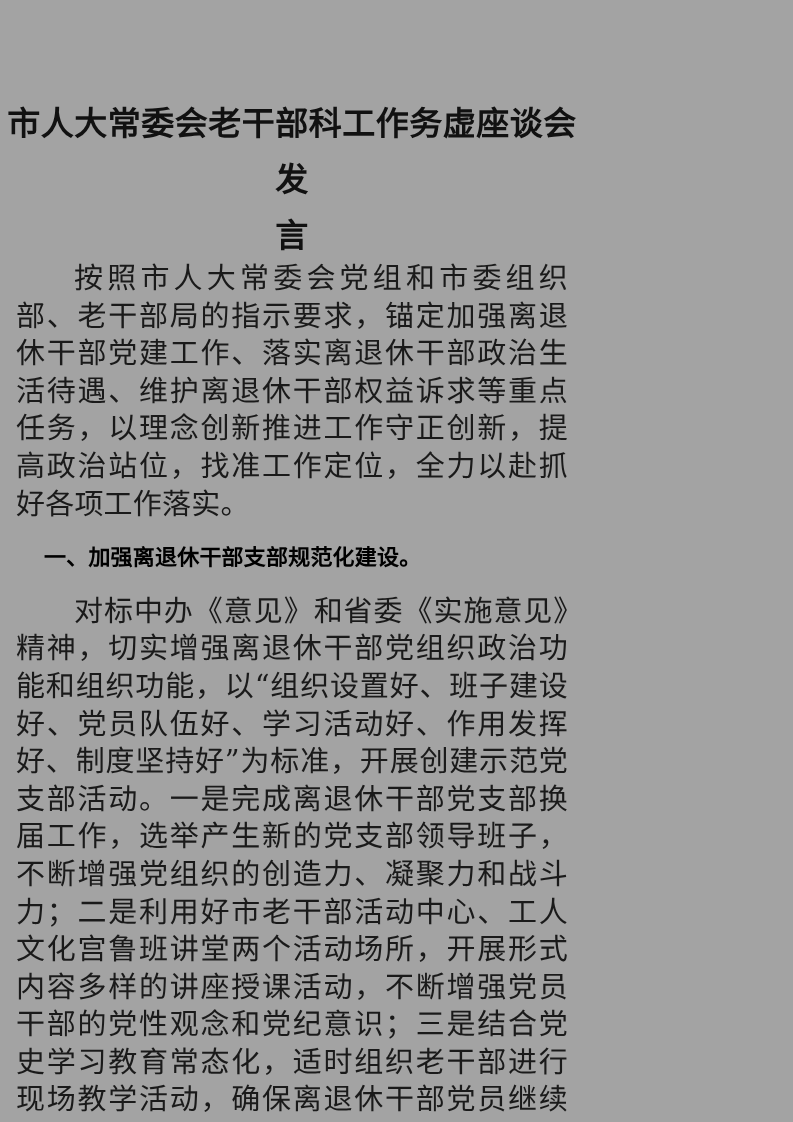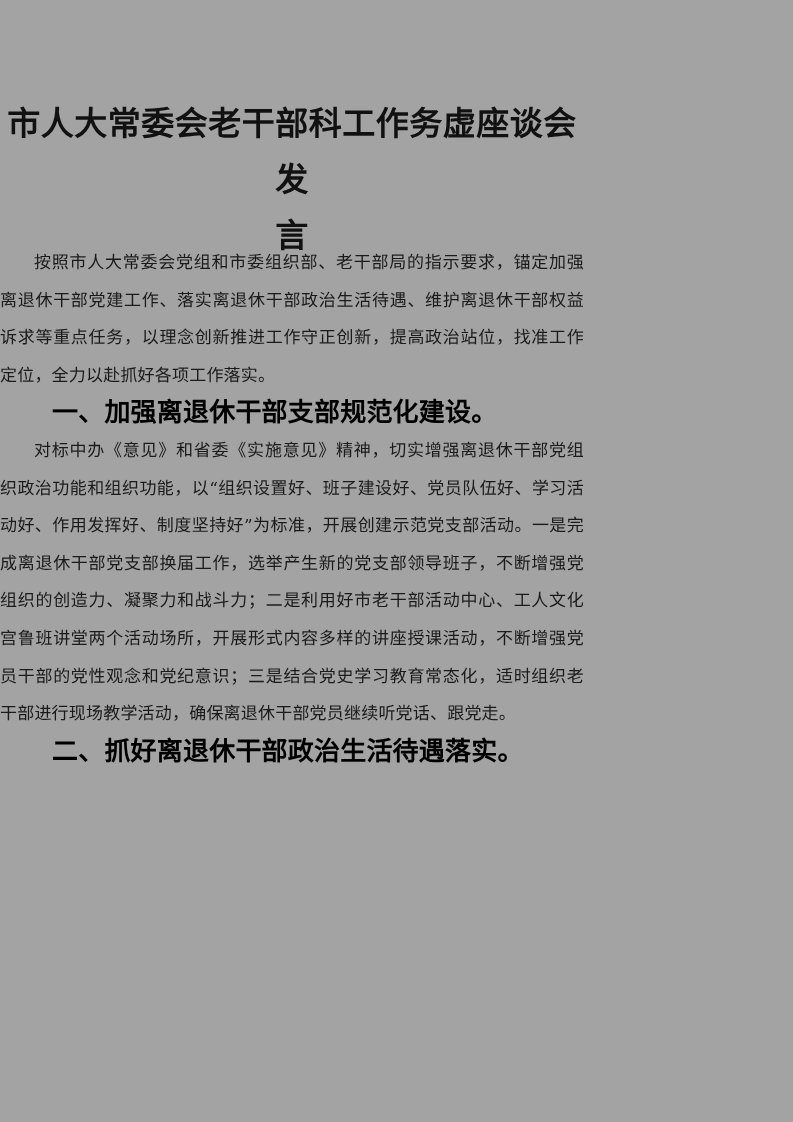--- a/index.html
+++ b/index.html
@@ -44,37 +44,37 @@
 
   
   .body-block {
     position: absolute;
     left: 0;
     top: 244px;
     width: 584px;
   }
 
   p.para {
-    margin: 0;
+    margin: 16px;
     padding: 0;
     font-family: "DejaVu Serif", "Liberation Serif", serif;
-    font-size: 17px;
+    font-size: 29px;
     line-height: 37.6px;
     text-align: justify;
     text-justify: inter-ideograph;
     text-indent: 2em;
     color: #1a1a1a;
     letter-spacing: 0.2px;
   }
 
   p.heading {
     margin: 0;
     padding: 0;
     font-family: "DejaVu Sans", "Liberation Sans", sans-serif;
-    font-size: 26px;
+    font-size: 22px;
     font-weight: 700;
     line-height: 37.6px;
     text-align: left;
     text-indent: 2em;
     color: #000000;
     letter-spacing: 0.2px;
   }
 </style>
 </head>
 <body>

